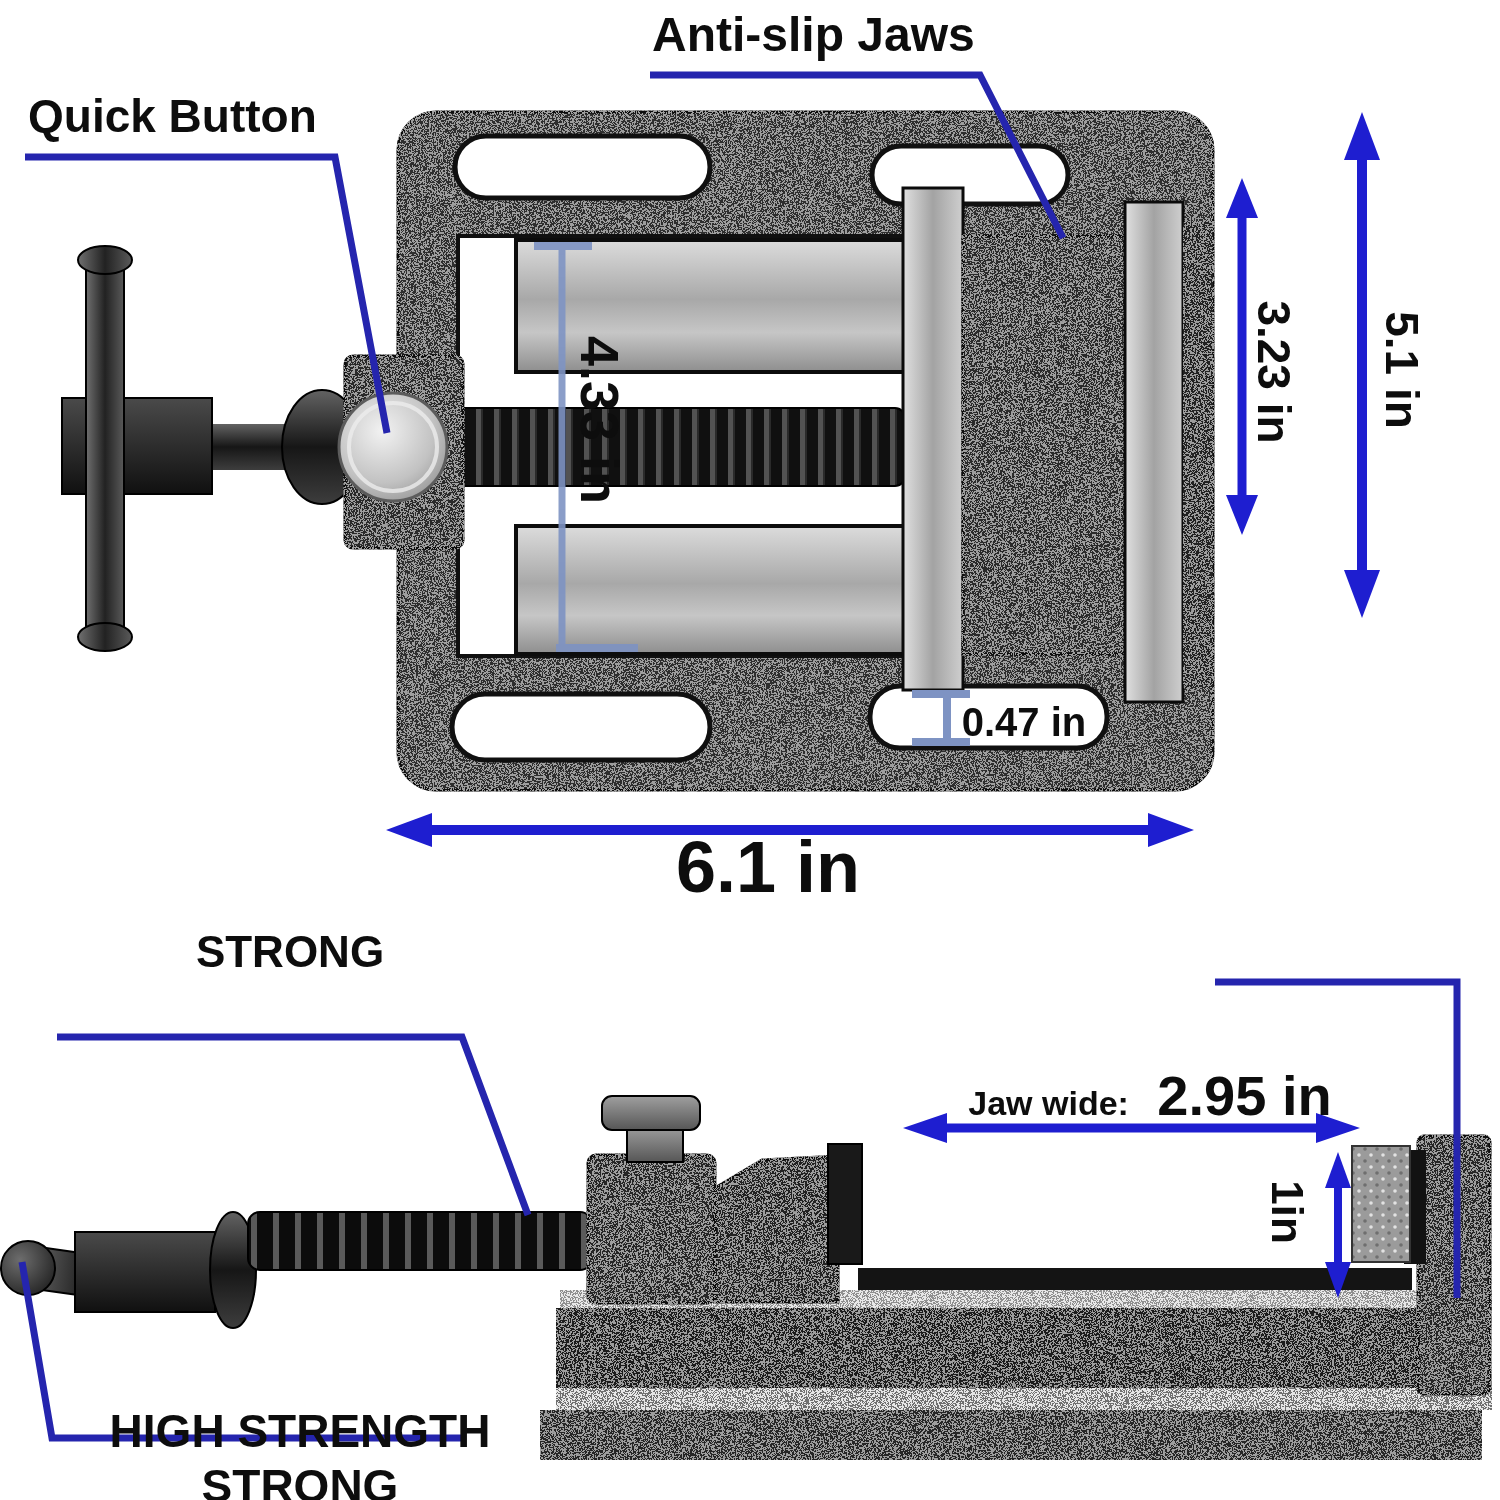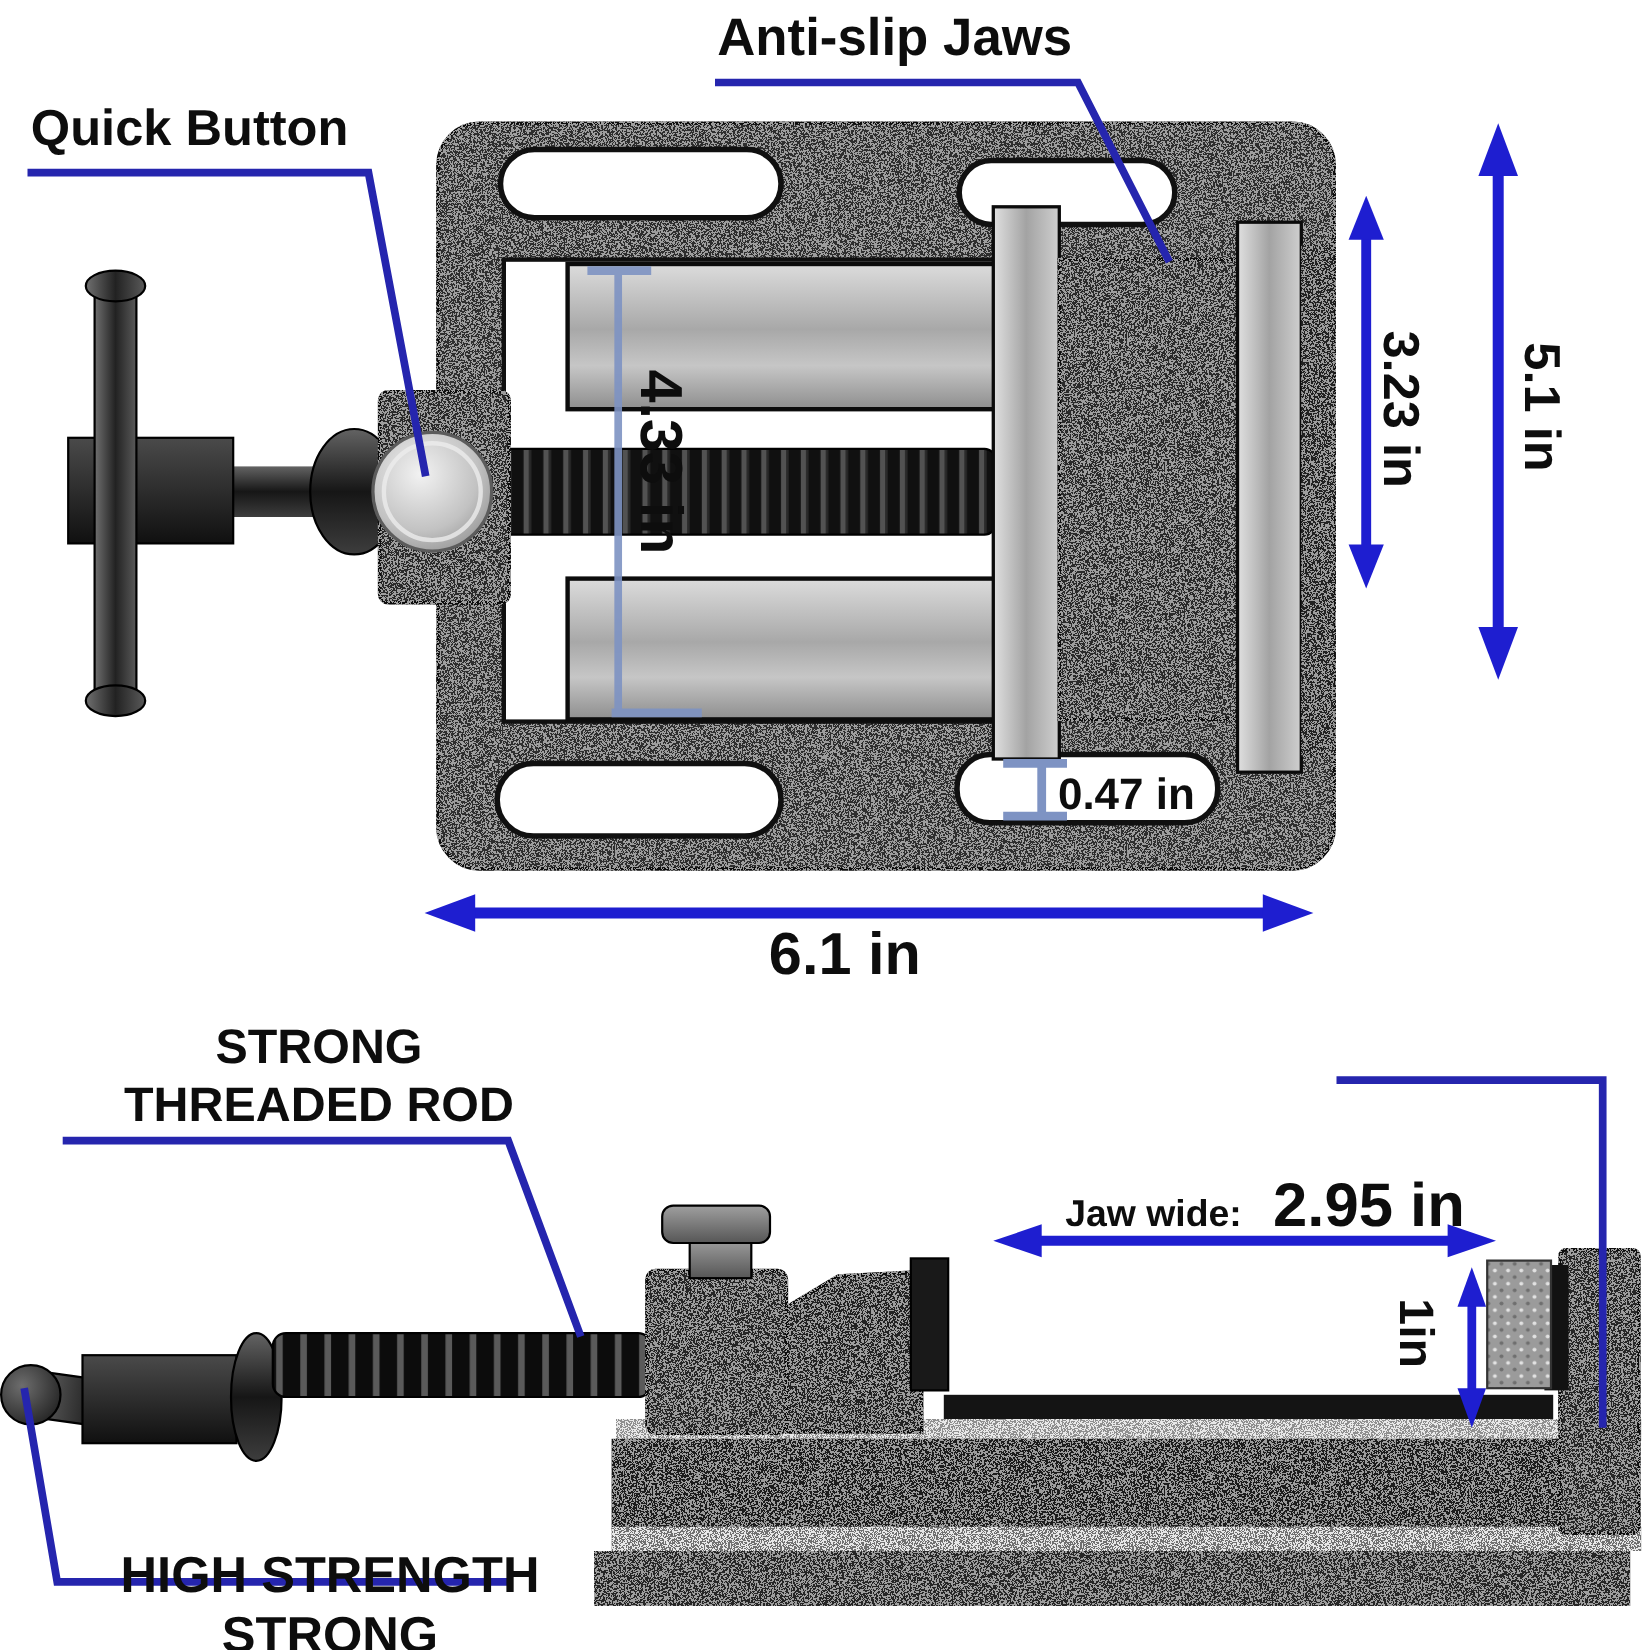--- a/index.html
+++ b/index.html
@@ -221,25 +221,24 @@
 <div class="label" style="left:28px;top:92px;font-size:46px;">Quick Button</div>
 
 <div class="label rot" style="left:600px;top:420px;font-size:54px;">4.33 in</div>
 
 <div class="label rot" style="left:1274px;top:372px;font-size:46px;">3.23 in</div>
 
 <div class="label rot" style="left:1402px;top:370px;font-size:46px;">5.1 in</div>
 
 <div class="label center" style="left:1024px;top:722px;font-size:40px;">0.47 in</div>
 
-<div class="label center" style="left:768px;top:868px;font-size:54px;">6.1 in</div>
+<div class="label center" style="left:768px;top:868px;font-size:72px;">6.1 in</div>
 
 <div class="label multi" style="left:80px;top:926px;width:420px;font-size:44px;">
   <span class="line">STRONG</span>
-  <span class="line">THREADED ROD</span>
 </div>
 
 <div class="label multi" style="left:1182px;top:888px;width:305px;font-size:42px;">
 </div>
 
 <div class="label multi" style="left:85px;top:1404px;width:430px;font-size:46px;">
   <span class="line">HIGH STRENGTH</span>
   <span class="line">STRONG</span>
 </div>
 

